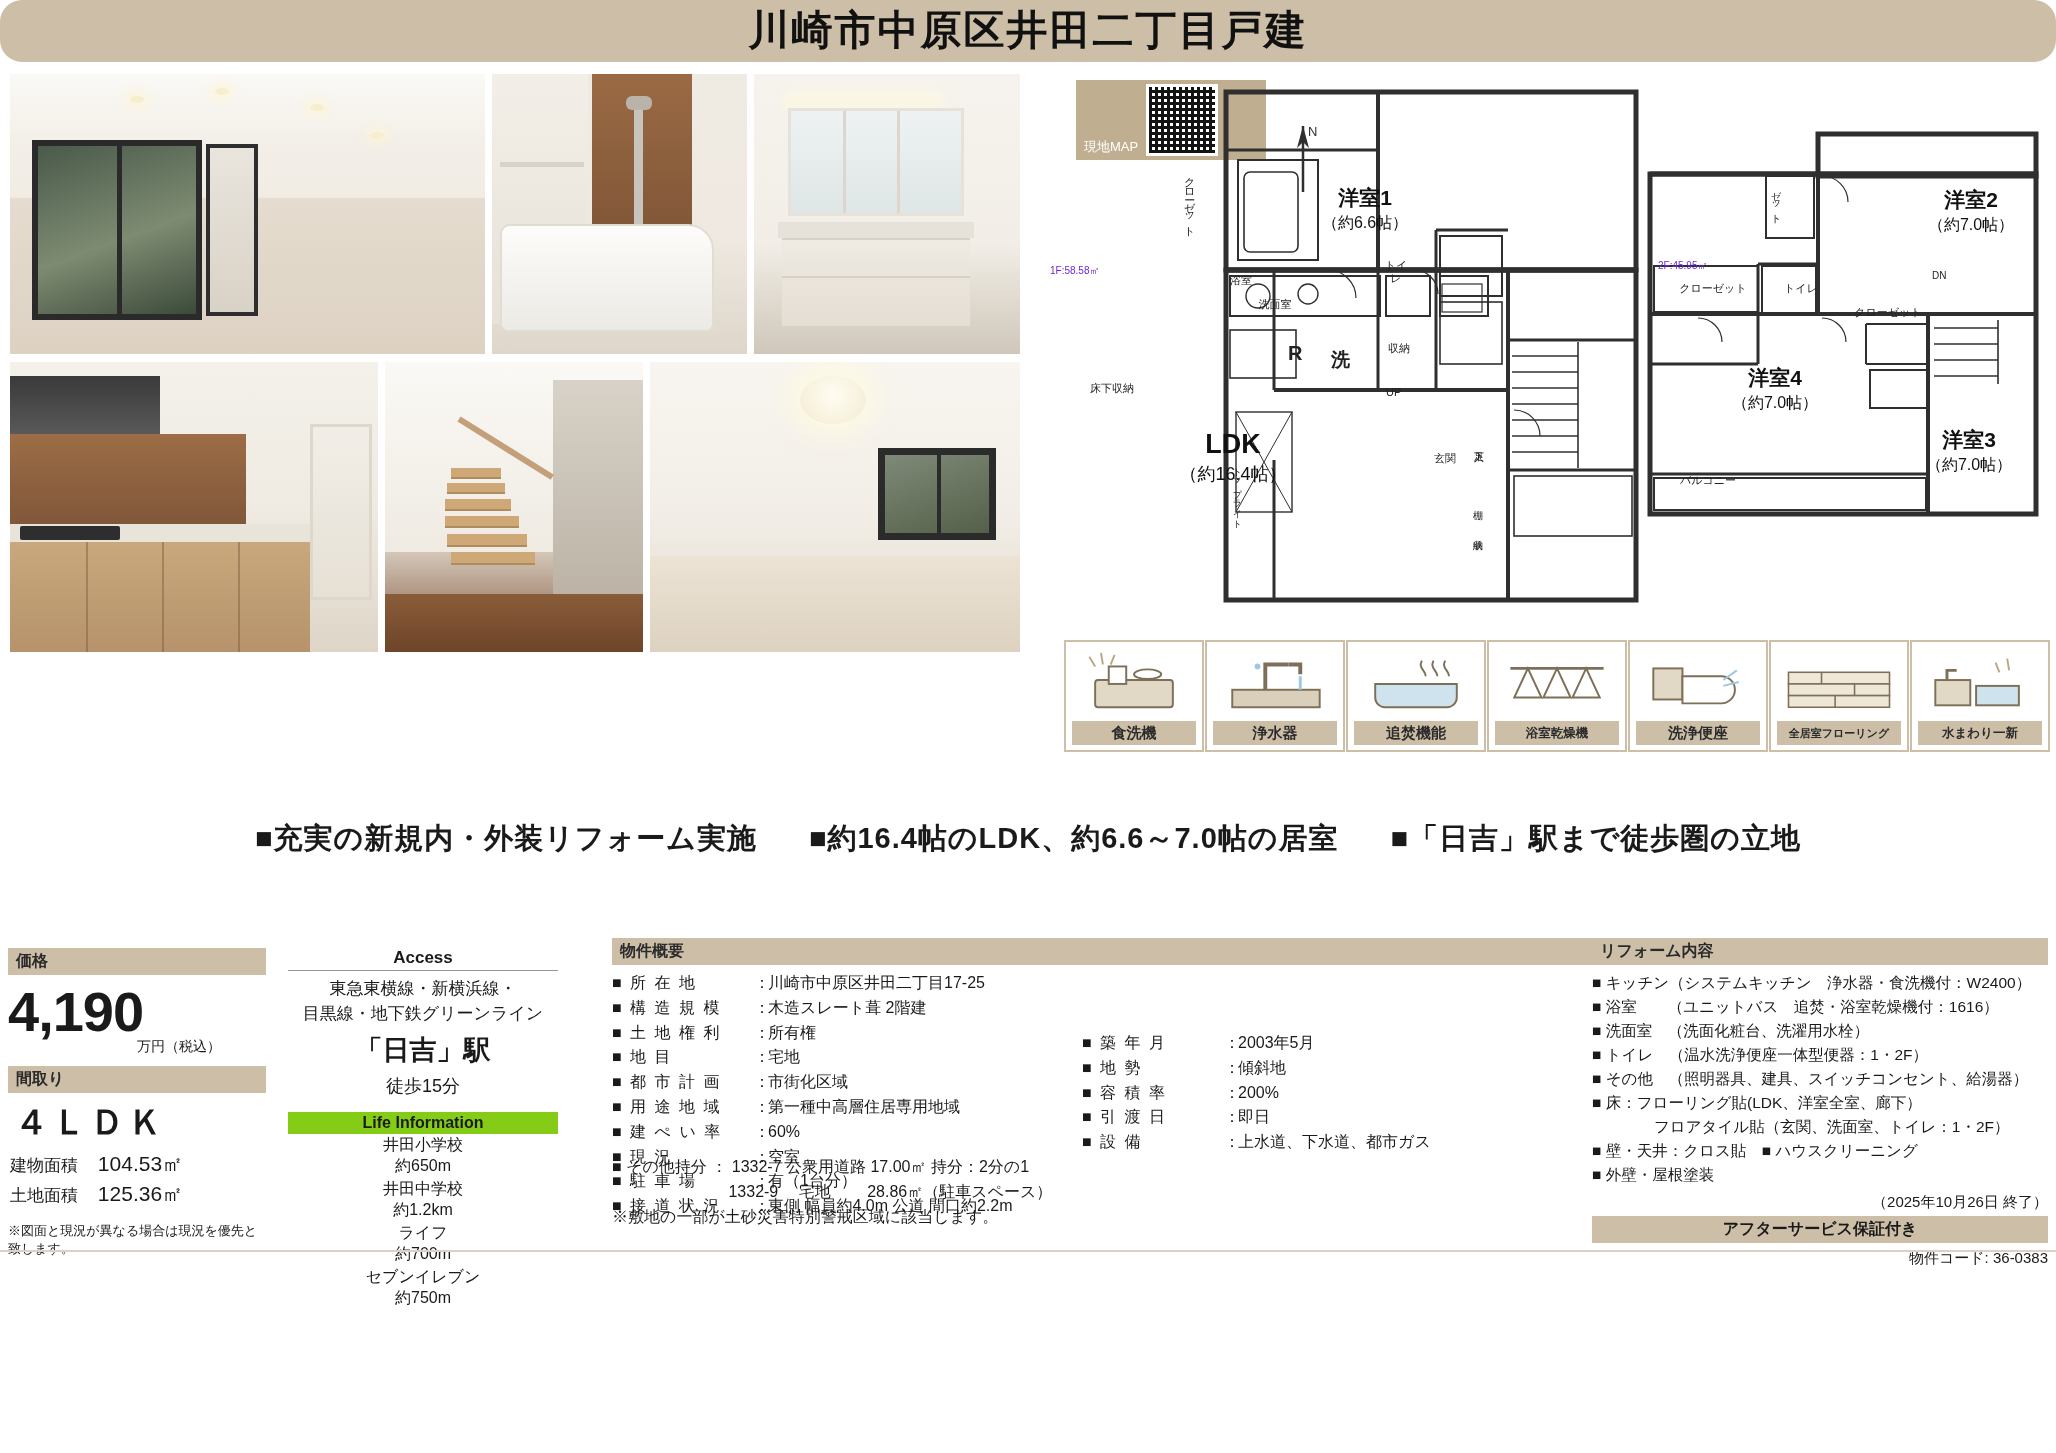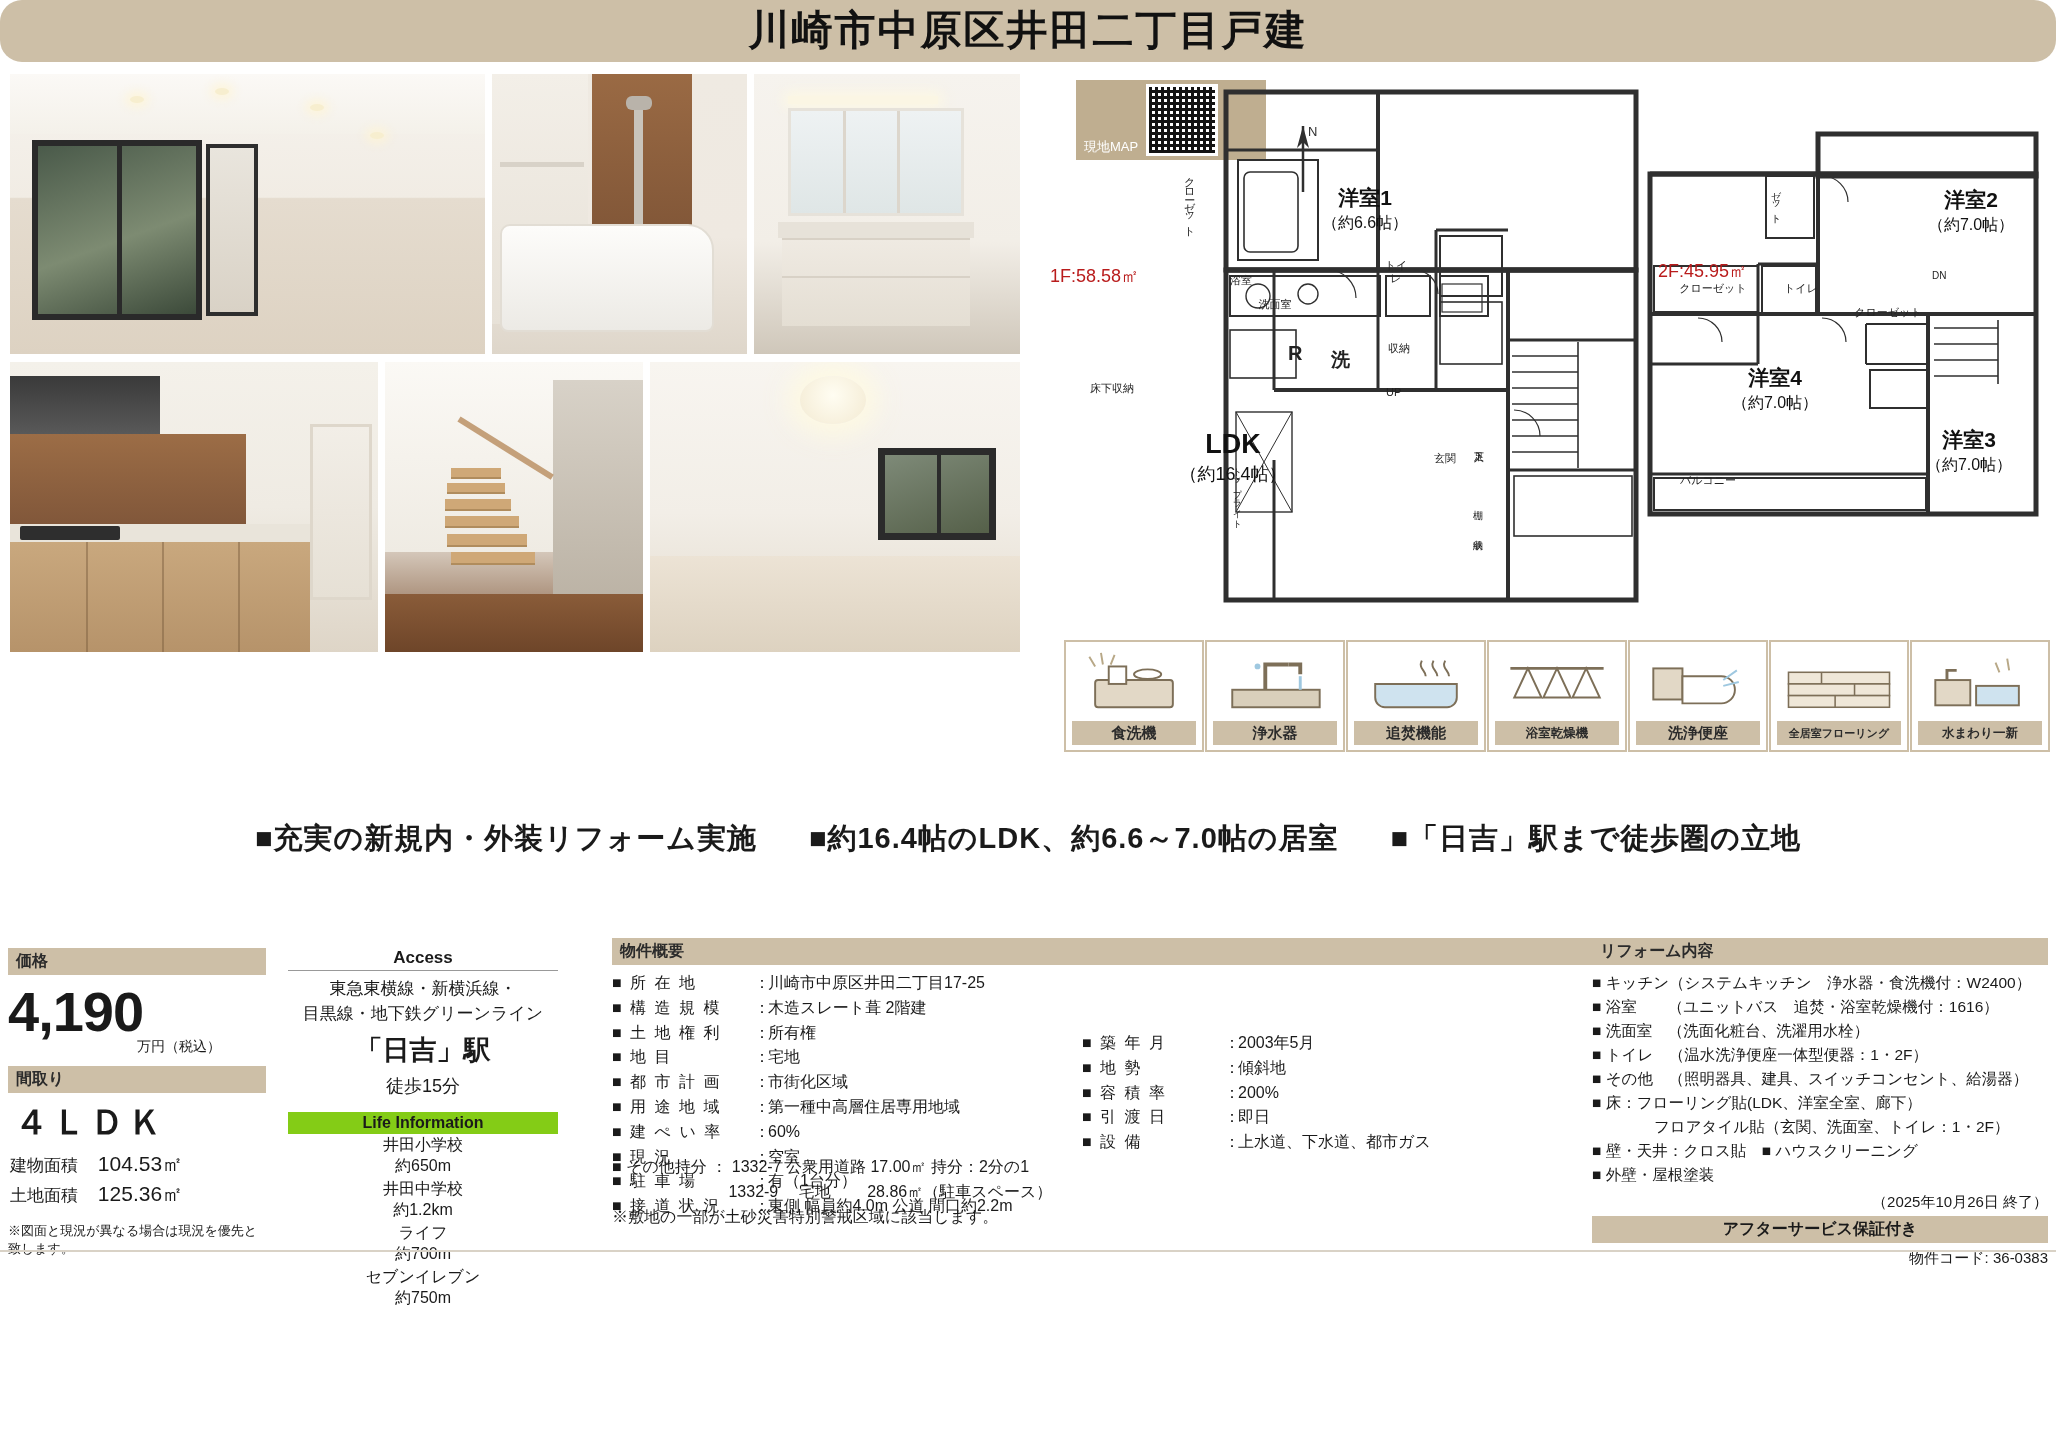--- a/index.html
+++ b/index.html
@@ -223,21 +223,21 @@
   .fp-room-label{
     position:absolute; text-align:center; font-size:16px; line-height:1.35; color:#111;
   }
   .fp-room-label .big{ font-size:21px; font-weight:bold; }
   .fp-small{
     position:absolute; font-size:11px; color:#222; text-align:center; line-height:1.15;
   }
   .fp-vert{
     writing-mode:vertical-rl; text-orientation:upright;
   }
-  .fp-area{ position:absolute; font-size:18px; color:#b91c1c; }
+  .fp-area{ position:absolute; font-size:10px; color:#6d28d9; }
 
   .compass{ position:absolute; left:250px; top:48px; width:50px; height:74px; }
 
   
   .features{
     position:absolute; left:8px; top:566px; width:1006px; height:122px;
     display:flex; gap:1px;margin-left:28px;
   }
   .feat{
     width:140px; height:112px; border:2px solid #cdbfa7; background:#fff;

